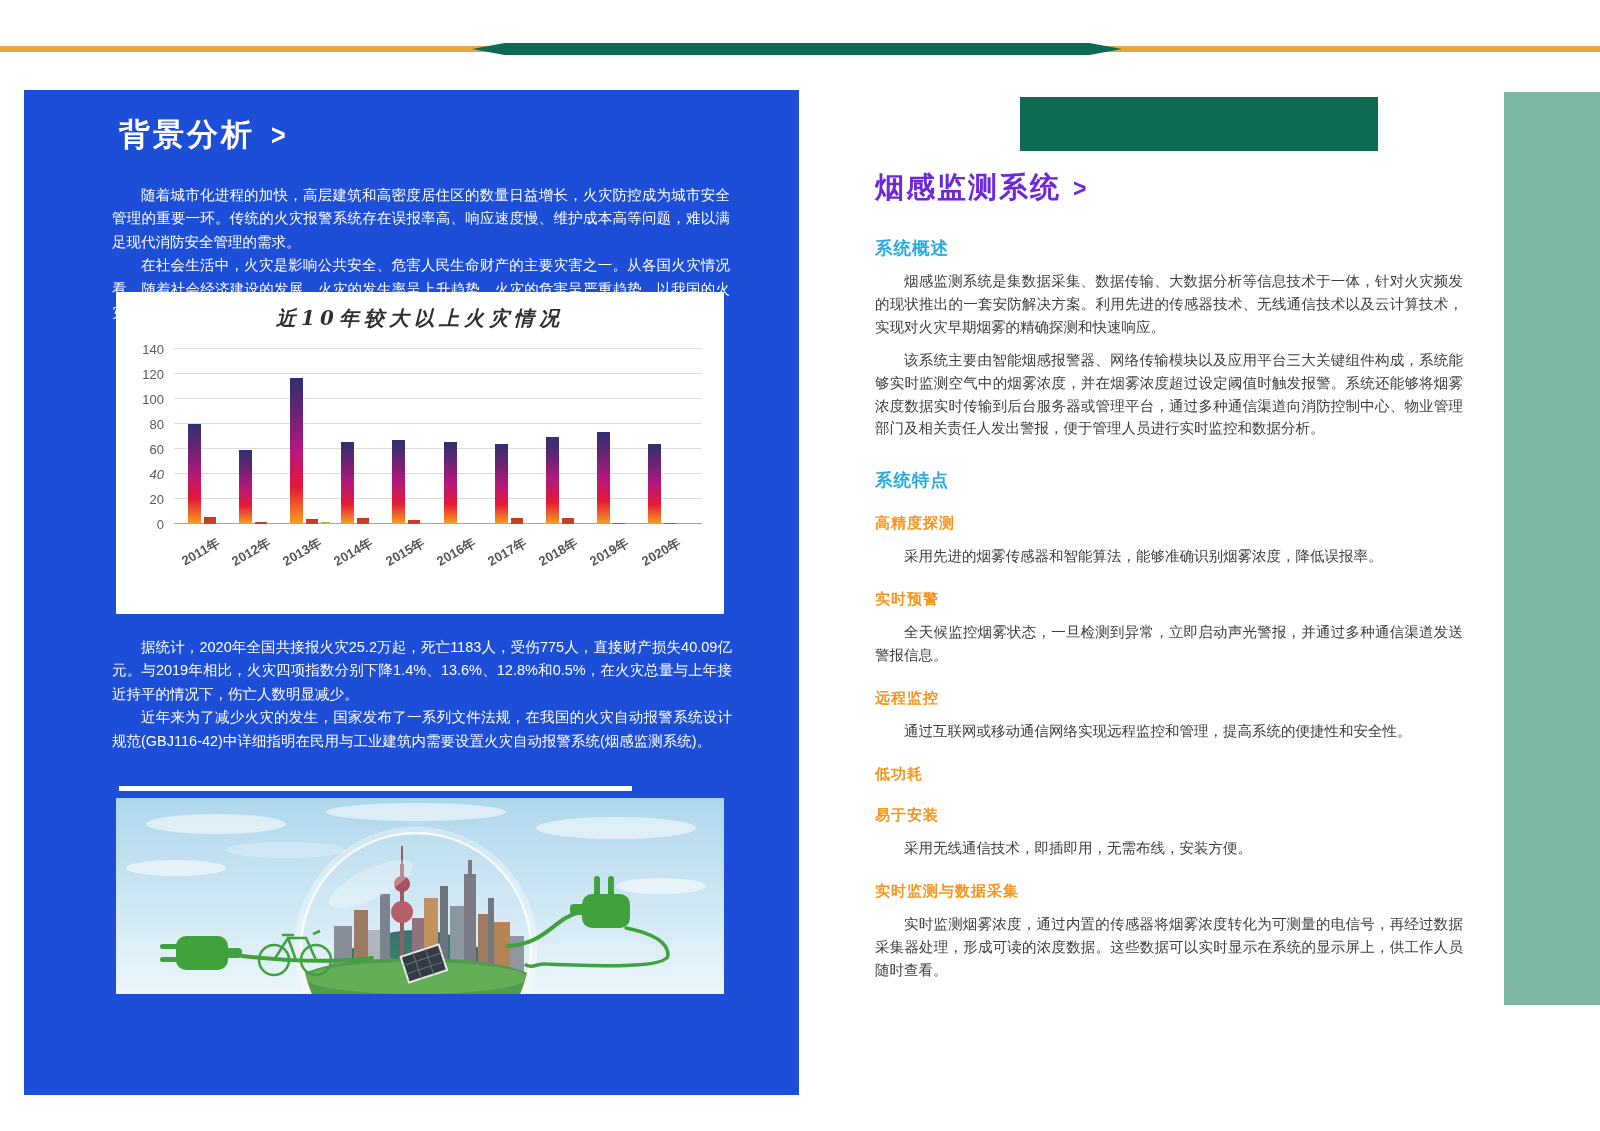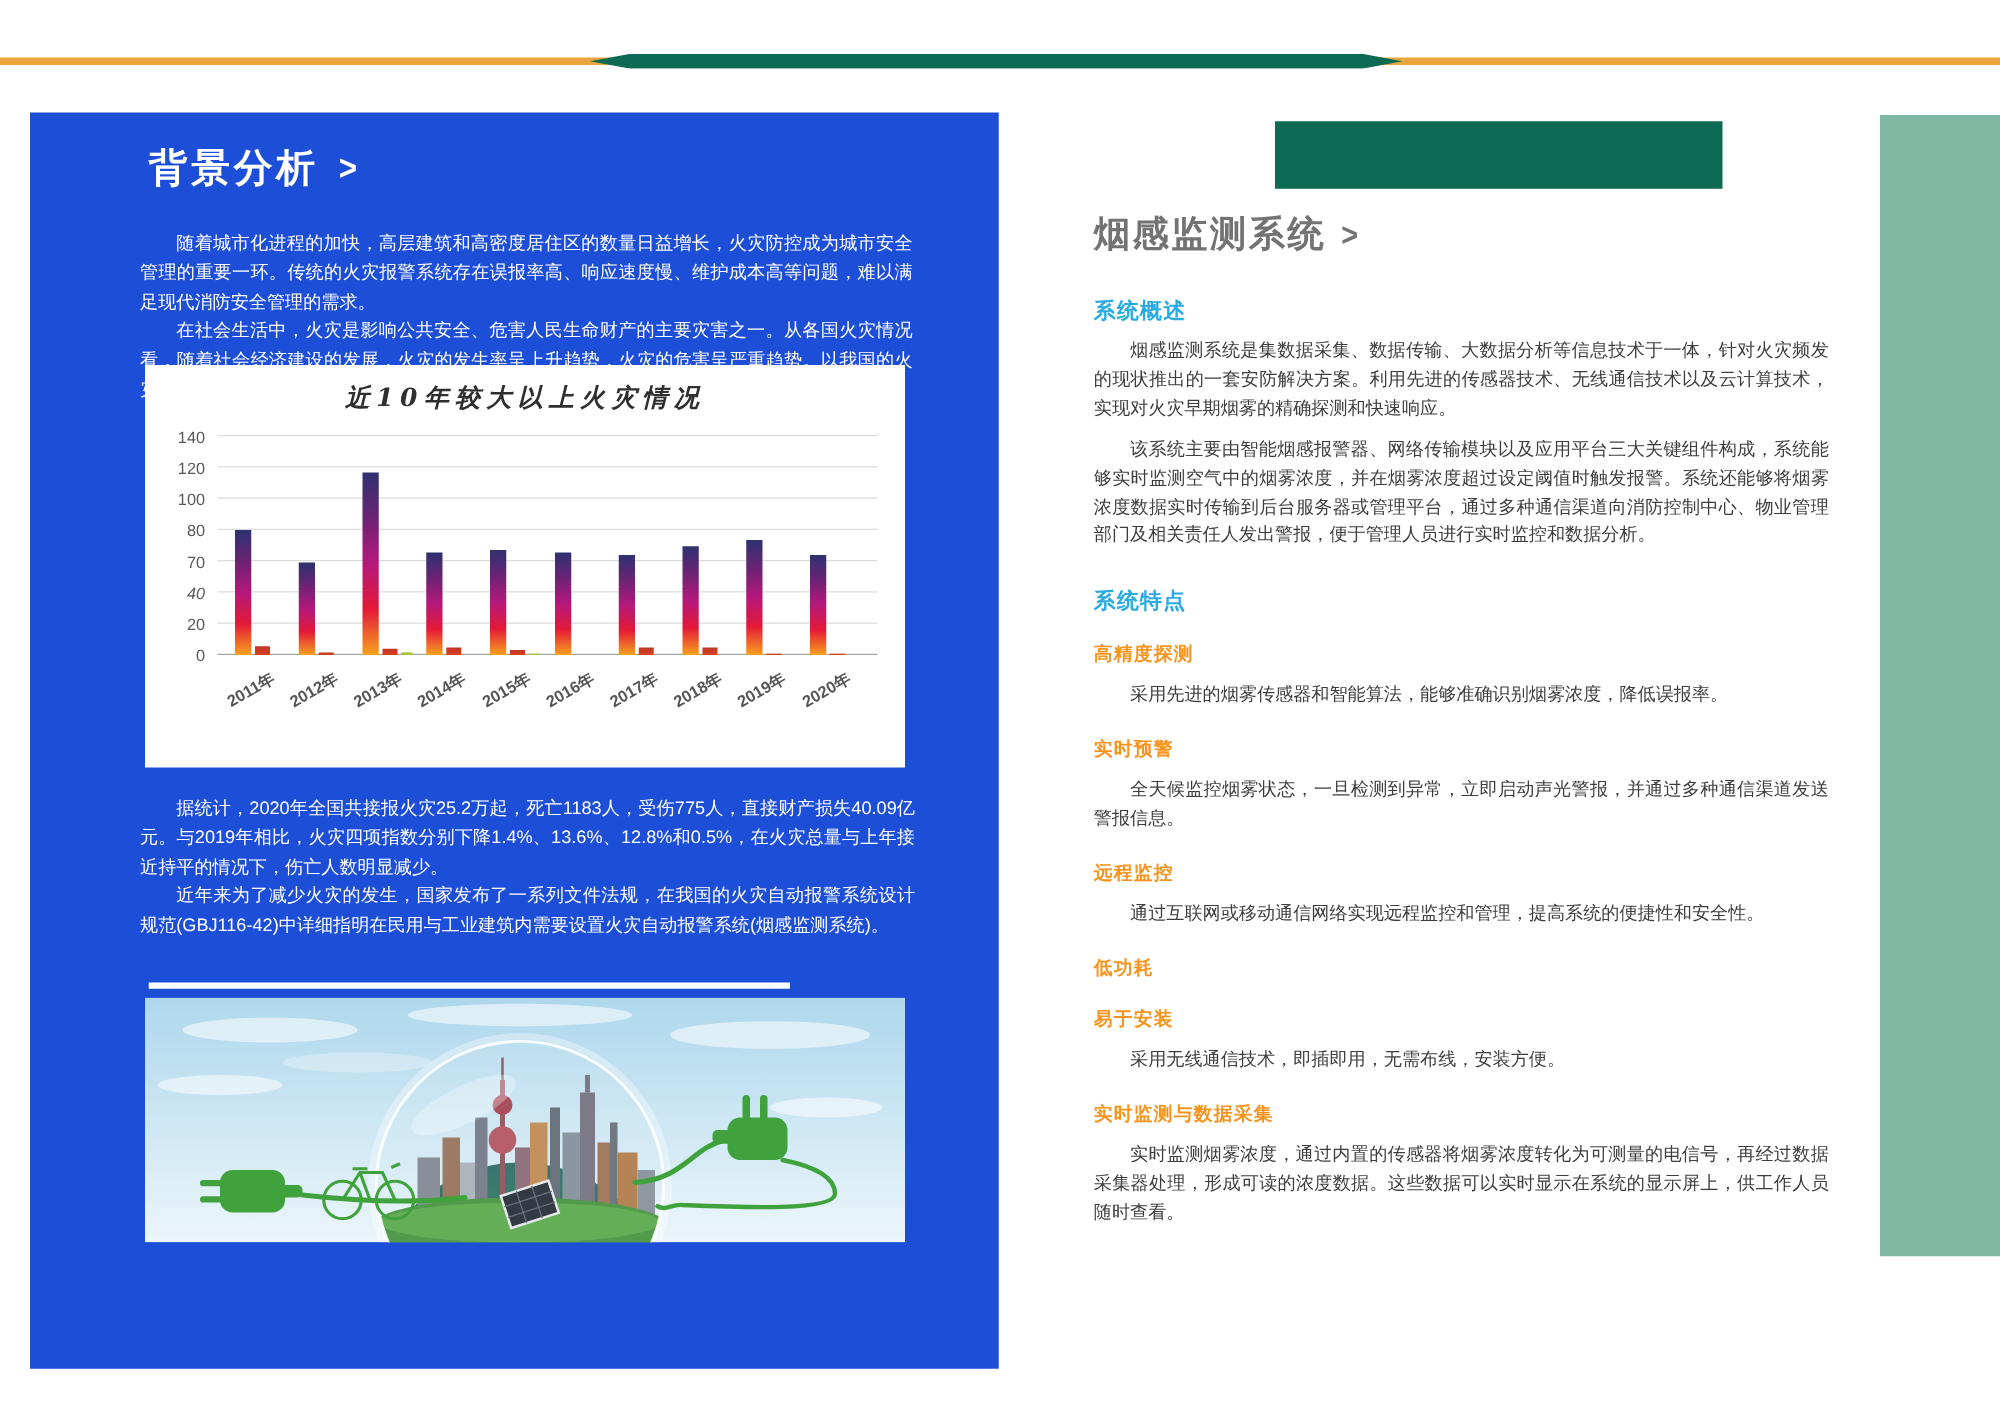--- a/index.html
+++ b/index.html
@@ -40,21 +40,21 @@
   .stats{position:absolute;left:88px;top:546px;width:620px;}
   .divider{position:absolute;left:95px;top:696px;width:513px;height:5px;background:#ffffff;}
   .photo{position:absolute;left:92px;top:708px;width:608px;height:196px;overflow:hidden;}
 
   
   .block-right{position:absolute;left:1020px;top:97px;width:358px;height:54px;background:#0d6b53;}
   .strip-right{position:absolute;left:1504px;top:92px;width:96px;height:913px;background:#7fb8a2;}
 
   
   .right-col{position:absolute;left:875px;top:168px;width:588px;color:#3d3d3d;}
-  .r-title{margin:0;font-size:29px;font-weight:700;letter-spacing:2px;color:#737373;display:flex;align-items:center;}
+  .r-title{margin:0;font-size:29px;font-weight:700;letter-spacing:2px;color:#6d28d9;display:flex;align-items:center;}
   .arrow2{margin-left:12px;font-size:23px;font-weight:700;transform:scaleY(1.15);}
   h3.blue{color:#29abe2;font-size:17.5px;font-weight:700;margin:28px 0 0;letter-spacing:1px;}
   h3.fn{margin-top:36px;}
   .right-col p.body{font-size:14.5px;line-height:1.58;text-align:justify;text-indent:2em;margin:10px 0 0;color:#3d3d3d;}
   .feat-title{color:#f7941d;font-size:15px;font-weight:700;margin:22px 0 0;letter-spacing:1px;}
   .feat-body{margin-top:12px !important;}
 </style>
 </head>
 <body>
 
@@ -78,21 +78,21 @@
       <div class="chart-title">近10年较大以上火灾情况</div>
       <div class="plot">
         <div>
             <div class="grid-line axis" style="bottom: 0px;"></div>
             <div class="ytick" style="bottom: -8px;">0</div>
             <div class="grid-line" style="bottom: 25px;"></div>
             <div class="ytick" style="bottom: 17px;">20</div>
             <div class="grid-line" style="bottom: 50px;"></div>
             <div class="ytick" style="bottom: 42px; font-style: italic;">40</div>
             <div class="grid-line" style="bottom: 75px;"></div>
-            <div class="ytick" style="bottom: 67px;">70</div>
+            <div class="ytick" style="bottom: 67px;">60</div>
             <div class="grid-line" style="bottom: 100px;"></div>
             <div class="ytick" style="bottom: 92px;">80</div>
             <div class="grid-line" style="bottom: 125px;"></div>
             <div class="ytick" style="bottom: 117px;">100</div>
             <div class="grid-line" style="bottom: 150px;"></div>
             <div class="ytick" style="bottom: 142px;">120</div>
             <div class="grid-line" style="bottom: 175px;"></div>
             <div class="ytick" style="bottom: 167px;">140</div>
           </div>
         <div class="bars">

